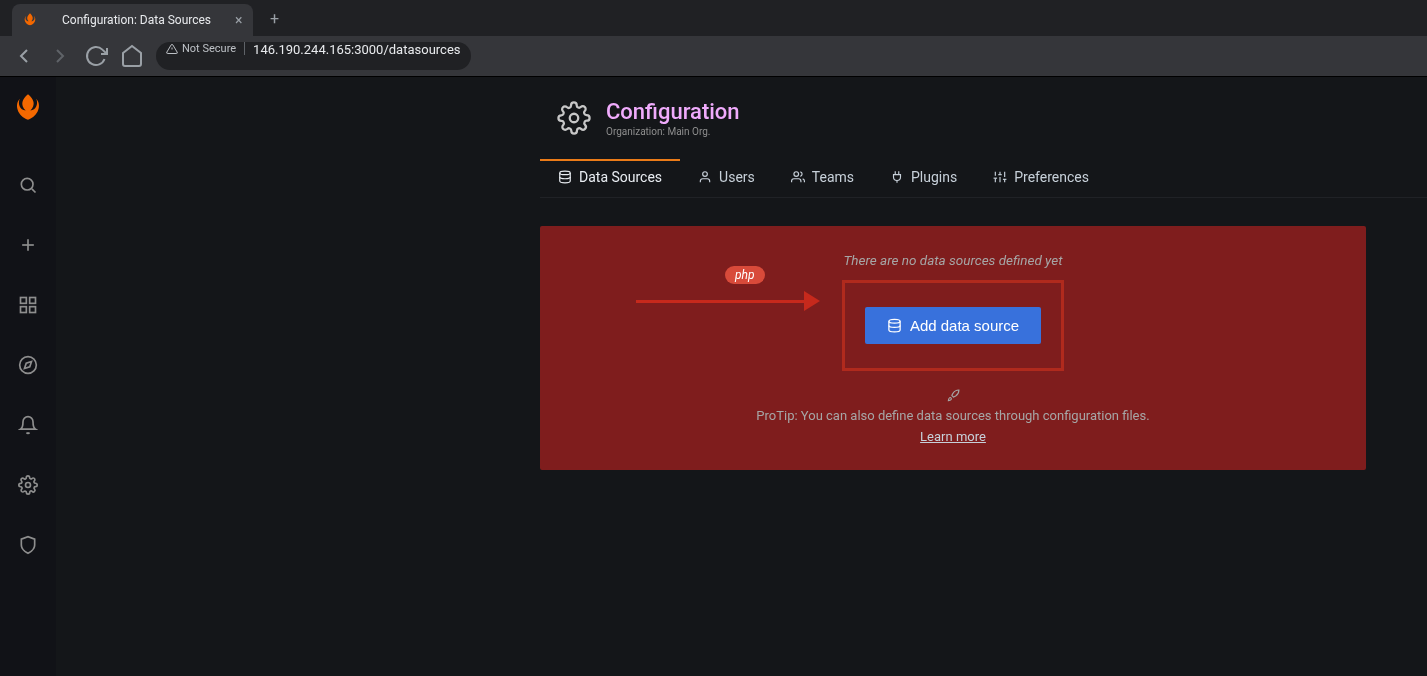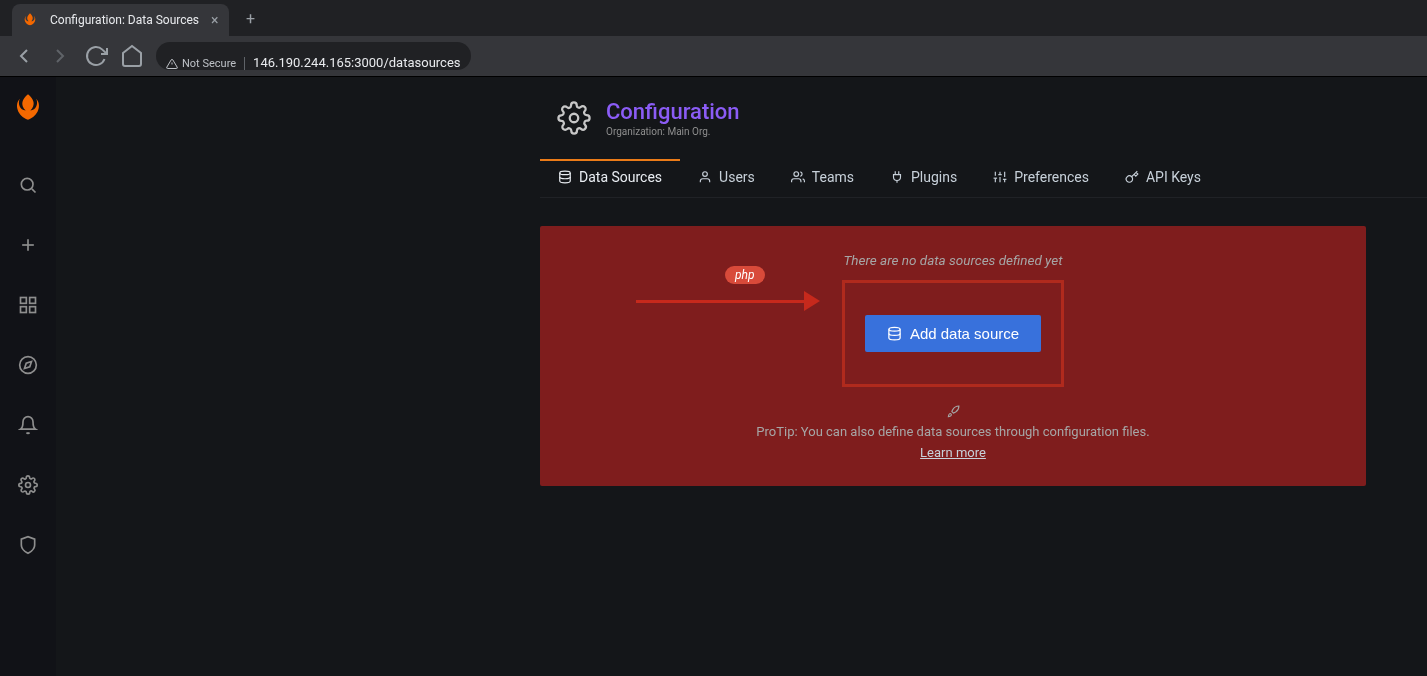--- a/index.html
+++ b/index.html
@@ -19,21 +19,21 @@
     }
     .tab-bar {
       display: flex;
       align-items: center;
       height: 36px;
       padding-left: 12px;
     }
     .tab {
       display: flex;
       align-items: center;
-      gap: 12px;
+      gap: 24px;
       background: #35363a;
       height: 32px;
       padding: 0 10px;
       border-radius: 8px 8px 0 0;
       margin-top: 4px;
       font-size: 12px;
       color: #e8eaed;
       min-width: 200px;
     }
     .tab-favicon {
@@ -52,21 +52,21 @@
       height: 40px; gap: 12px; padding: 0 12px;
       background: #35363a;
     }
     .nav-btn {
       width: 24px; height: 24px; display: flex; align-items: center; justify-content: center;
       color: #9aa0a6; cursor: pointer;
     }
     .nav-btn.disabled { color: #5f6368; }
     .url-box {
       flex: 0 0 auto;
-      display: flex; align-items: flex-end;
+      display: flex; align-items: flex-start;
       background: #202124;
       border-radius: 14px;
       height: 28px;
       padding: 0 10px;
       gap: 8px;
       font-size: 13px;
       color: #e8eaed;
     }
     .secure-badge {
       display: flex; align-items: center; gap: 4px;
@@ -115,21 +115,21 @@
       margin-left: 500px;
       padding-top: 22px;
     }
     .header-icon {
       width: 36px; height: 36px;
       color: #c7c7c7;
       display: flex; align-items: center; justify-content: center;
     }
     .header-icon svg { width: 34px; height: 34px; }
     .header-text h1 {
-      font-size: 22px; font-weight: 500; color: #8b5cf6;
+      font-size: 22px; font-weight: 500; color: #f0abfc;
     }
     .header-text .subtitle {
       font-size: 10px; color: #8e8e8e; margin-top: 2px;
     }
 
     .tabs {
       display: flex;
       margin-left: 484px;
       margin-top: 22px;
       border-bottom: 1px solid #202226;
@@ -166,21 +166,21 @@
       position: relative;
     }
     .empty-msg {
       font-style: italic;
       color: #a6a6a6;
       font-size: 13.5px;
     }
     .highlight-box {
       border: 3px solid #b02a1d;
       display: inline-block;
-      padding: 32px 20px;
+      padding: 24px 20px;
       margin-top: 12px;
     }
     .add-btn {
       display: inline-flex; align-items: center; gap: 8px;
       background: #3871dc;
       color: #fff;
       padding: 10px 22px;
       font-size: 15px; font-weight: 500;
       border: none;
       border-radius: 2px;
@@ -385,26 +385,20 @@
               <line x1="12" y1="21" x2="12" y2="12"></line>
               <line x1="12" y1="8" x2="12" y2="3"></line>
               <line x1="20" y1="21" x2="20" y2="16"></line>
               <line x1="20" y1="12" x2="20" y2="3"></line>
               <line x1="1" y1="14" x2="7" y2="14"></line>
               <line x1="9" y1="8" x2="15" y2="8"></line>
               <line x1="17" y1="16" x2="23" y2="16"></line>
             </svg>
           <span>Preferences</span>
         </div>
-        <div class="tab-item">
-          <svg viewBox="0 0 24 24" fill="none" stroke="currentColor" stroke-width="2">
-              <path d="M21 2l-2 2m-7.61 7.61a5.5 5.5 0 1 1-7.778 7.778 5.5 5.5 0 0 1 7.777-7.777zm0 0L15.5 7.5m0 0l3 3L22 7l-3-3m-3.5 3.5L19 4"></path>
-            </svg>
-          <span>API Keys</span>
-        </div>
       </div>
 
       <div class="panel">
         <div class="empty-msg">There are no data sources defined yet</div>
 
         <div class="arrow">
           <div class="arrow-line"></div>
           <div class="arrow-head"></div>
         </div>
         <div class="php-badge">php</div>

